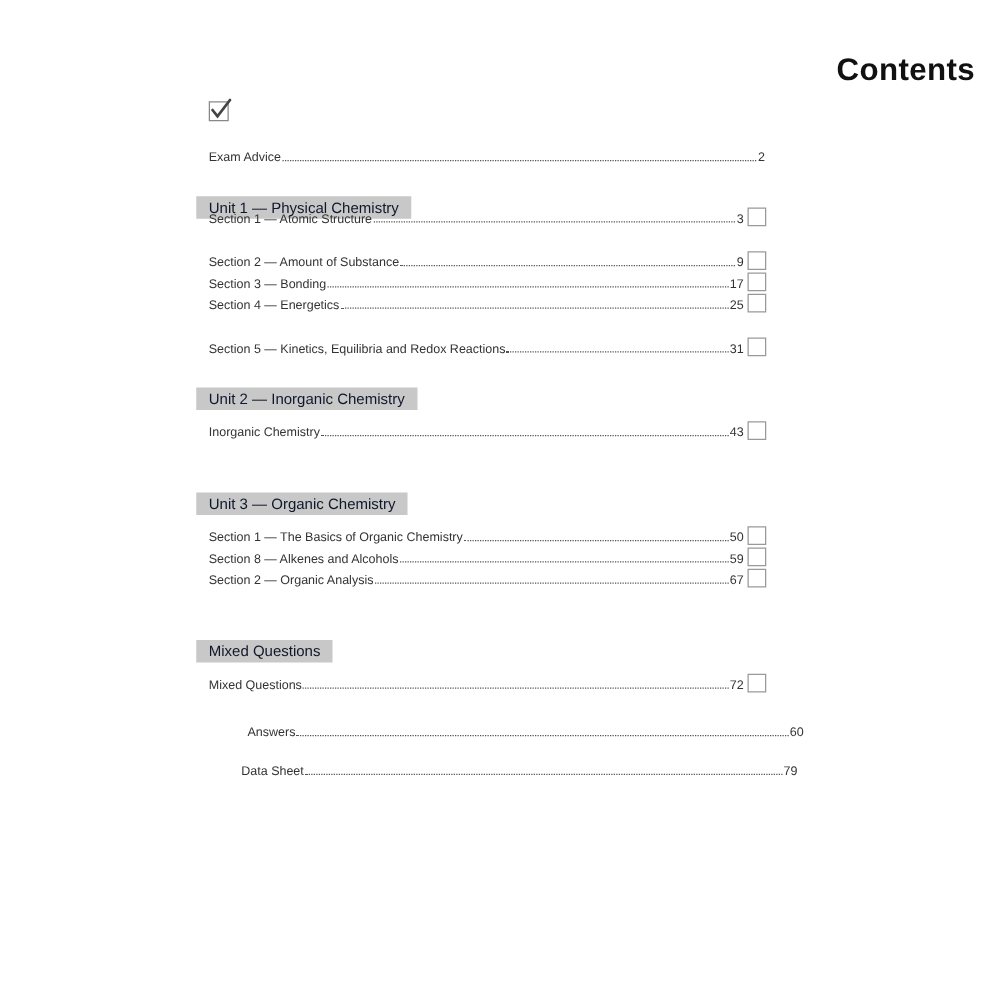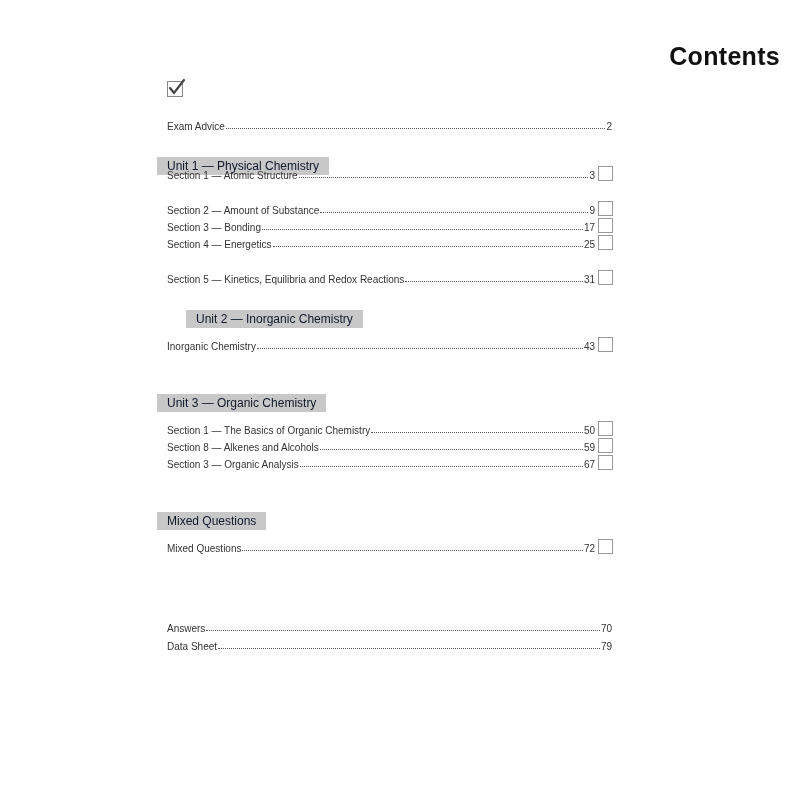--- a/index.html
+++ b/index.html
@@ -65,21 +65,21 @@
     <span class="pg">25</span>
     <span class="cb"></span>
   </div>
   <div class="row boxed" style="top:251px;margin-top:18px;">
     <span class="lbl">Section 5 — Kinetics, Equilibria and Redox Reactions</span>
     <span class="dots"></span>
     <span class="pg">31</span>
     <span class="cb"></span>
   </div>
 
-  <div class="unit" style="top:310px;margin-left:29px;">Unit 2 — Inorganic Chemistry</div>
+  <div class="unit" style="top:310px;">Unit 2 — Inorganic Chemistry</div>
   <div class="row boxed" style="top:336px;justify-content:center;">
     <span class="lbl">Inorganic Chemistry</span>
     <span class="dots"></span>
     <span class="pg">43</span>
     <span class="cb"></span>
   </div>
 
   <div class="unit" style="top:394px;">Unit 3 — Organic Chemistry</div>
   <div class="row boxed" style="top:420px;">
     <span class="lbl">Section 1 — The Basics of Organic Chemistry</span>
@@ -87,38 +87,38 @@
     <span class="pg">50</span>
     <span class="cb"></span>
   </div>
   <div class="row boxed" style="top:437px;">
     <span class="lbl">Section 8 — Alkenes and Alcohols</span>
     <span class="dots"></span>
     <span class="pg">59</span>
     <span class="cb"></span>
   </div>
   <div class="row boxed" style="top:454px;">
-    <span class="lbl">Section 3 — Organic Analysis</span>
+    <span class="lbl">Section 2 — Organic Analysis</span>
     <span class="dots"></span>
     <span class="pg">67</span>
     <span class="cb"></span>
   </div>
 
   <div class="unit" style="top:512px;">Mixed Questions</div>
   <div class="row boxed" style="top:538px;">
     <span class="lbl">Mixed Questions</span>
     <span class="dots"></span>
     <span class="pg">72</span>
     <span class="cb"></span>
   </div>
 
-  <div class="row plain" style="top:618px;">
+  <div class="row plain" style="top:576px;margin-left:31px;">
     <span class="lbl">Answers</span>
     <span class="dots"></span>
-    <span class="pg">70</span>
+    <span class="pg">60</span>
   </div>
-  <div class="row plain" style="top:636px;">
+  <div class="row plain" style="top:607px;margin-left:26px;">
     <span class="lbl">Data Sheet</span>
     <span class="dots"></span>
     <span class="pg">79</span>
   </div>
 
 </div>
 
 </body></html>

